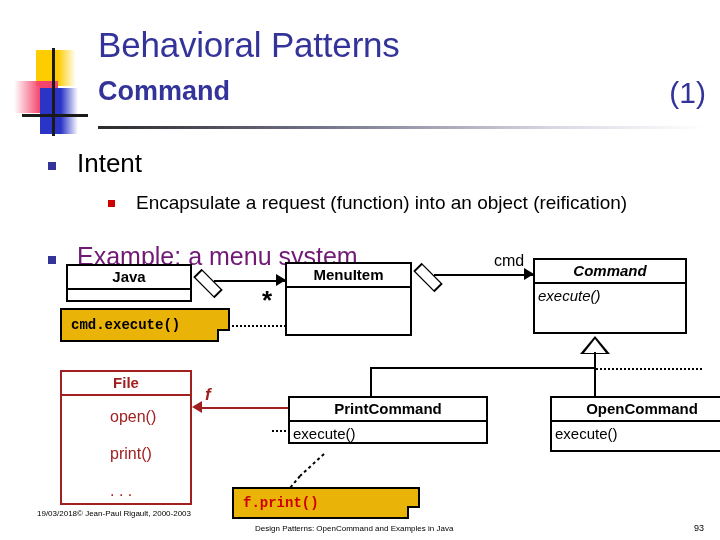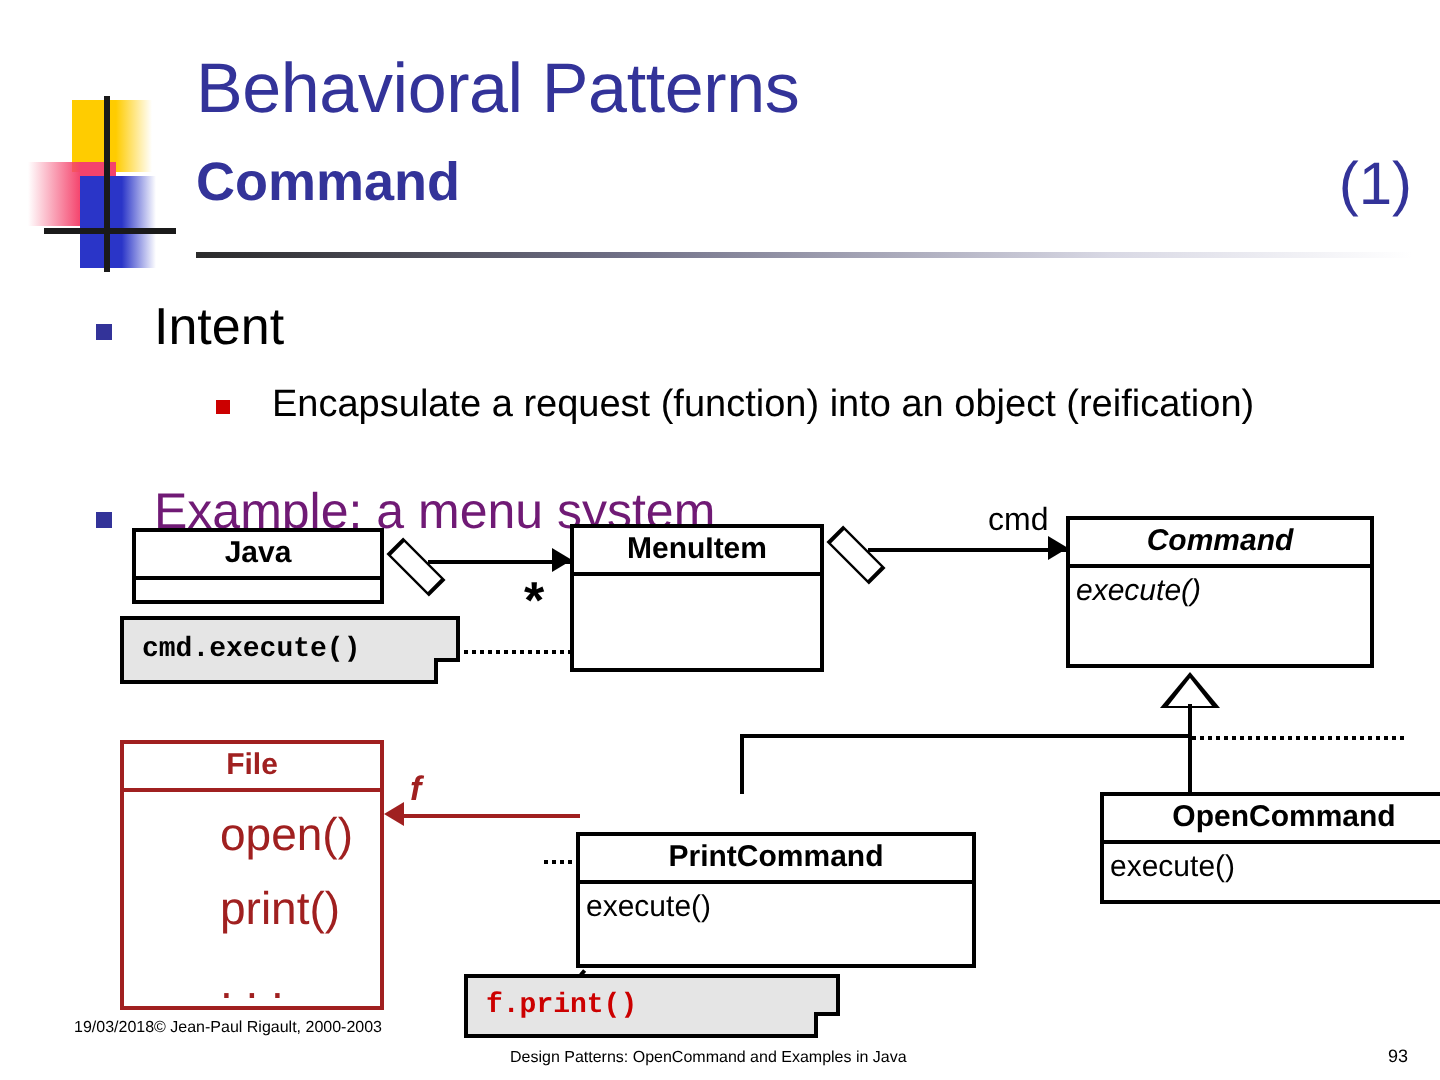--- a/index.html
+++ b/index.html
@@ -58,27 +58,27 @@
   .cls.red { border-color:#A02020; }
   .cls.red .name { color:#A02020; }
   .cls.red .sep { background:#A02020; }
   .cls.red .ops { color:#A02020; }
 
   
   #box-menu      { left:66px;  top:264px; width:126px; height:38px; }
   #box-menuitem  { left:285px; top:262px; width:127px; height:74px; }
   #box-command   { left:533px; top:258px; width:154px; height:76px; }
   #box-file      { left:60px;  top:370px; width:132px; height:135px; }
-  #box-print     { left:288px; top:416px; width:200px; height:68px; }
+  #box-print     { left:288px; top:396px; width:200px; height:48px; }
   #box-open      { left:508px; top:396px; width:184px; height:56px;margin-left:42px; }
 
-  #box-file .ops { font-size:23px; line-height:30px; padding-top:4px;padding-left:48px; }
-
-  
-  .note { position:absolute; background:#e5e5e5; border:2px solid #000; box-sizing:border-box;
+  #box-file .ops { font-size:16px; line-height:30px; padding-top:4px;padding-left:48px; }
+
+  
+  .note { position:absolute; background:#eab308; border:2px solid #000; box-sizing:border-box;
     font-family:"Liberation Mono", monospace; font-weight:bold; font-size:14px;
     display:flex; align-items:center; padding-left:9px; }
   .note .fold { position:absolute; right:-2px; bottom:-2px; width:11px; height:11px;
     background:#fff; border-left:2px solid #000; border-top:2px solid #000; }
   #note-cmd   { left:60px;  top:308px; width:170px; height:34px; color:#000; }
   #note-print { left:232px; top:487px; width:188px; height:32px; color:#CC0000; }
 
   
   .ln { position:absolute; background:#000; }
   .ln.red { background:#A02020; }

